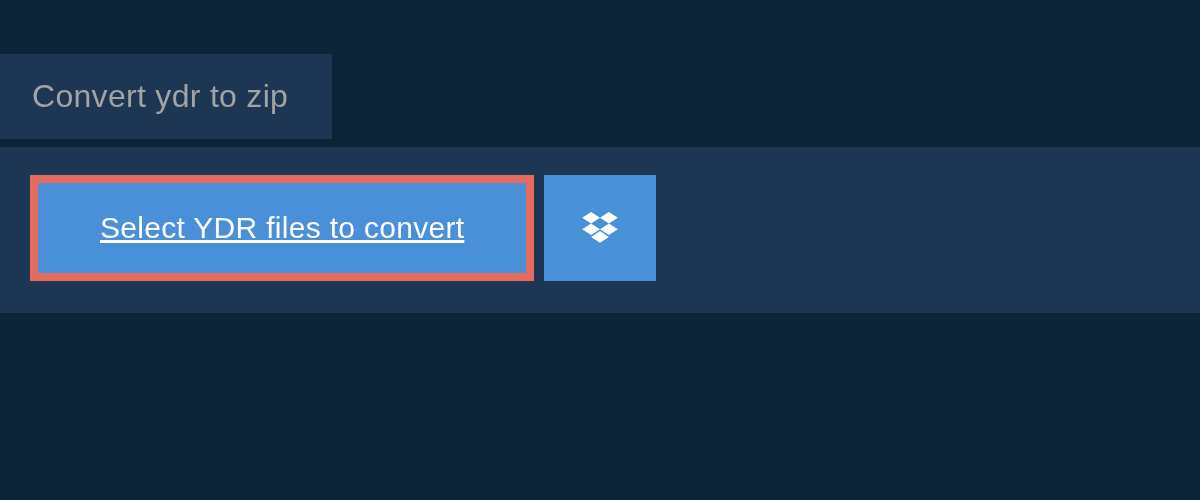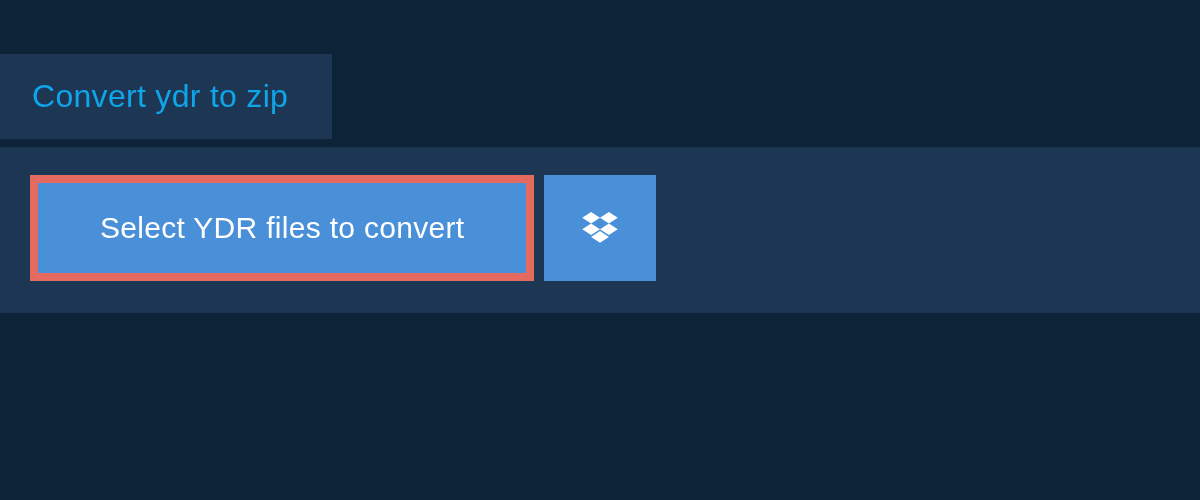--- a/index.html
+++ b/index.html
@@ -15,21 +15,21 @@
       overflow: hidden;
     }
     .tab-header {
       background: #1d3654;
       display: inline-block;
       padding: 24px 44px 24px 32px;
       margin-top: 54px;
       margin-left: 0;
     }
     .tab-title {
-      color: #0ea5e9;
+      color: #a3a3a3;
       font-size: 32px;
       font-weight: 300;
       letter-spacing: 0.3px;
     }
     .content-panel {
       background: #1d3654;
       padding: 28px 30px 32px 30px;
       margin-top: 8px;
       width: 100%;
     }
@@ -45,20 +45,21 @@
     .select-button {
       background: #4a90d9;
       color: #fff;
       font-size: 30px;
       font-weight: 300;
       padding: 28px 62px;
       border: none;
       cursor: pointer;
       display: block;
       letter-spacing: 0.3px;
+      text-decoration: underline;
     }
     .dropbox-button {
       background: #4a90d9;
       border: none;
       cursor: pointer;
       width: 112px;
       display: flex;
       align-items: center;
       justify-content: center;
     }

